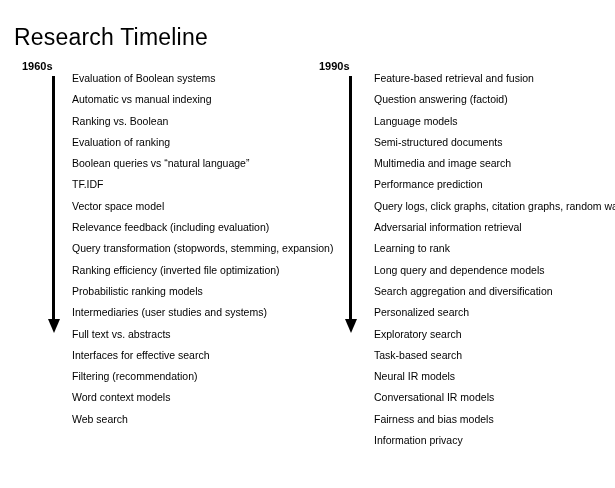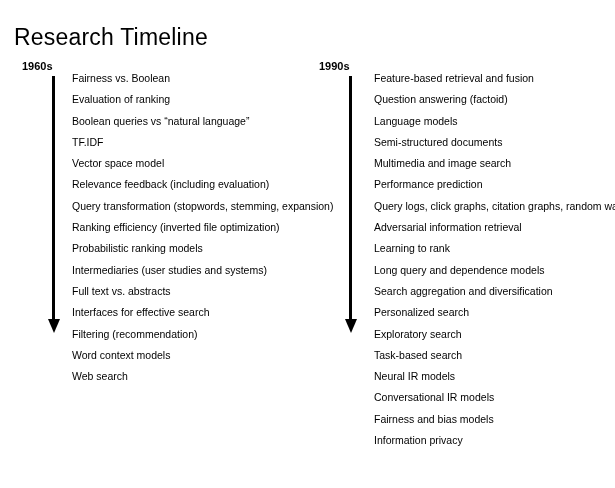--- a/index.html
+++ b/index.html
@@ -92,21 +92,23 @@
 
 <h1 id="page-title">Research Timeline</h1>
 
 <div class="column col-left">
   <div class="decade-label">1960s</div>
   <div class="arrow">
     <div class="shaft"></div>
     <div class="head"></div>
   </div>
   <ul class="items">
-    <li>Fairness vs. Boolean</li>
+    <li>Evaluation of Boolean systems</li>
+    <li>Automatic vs manual indexing</li>
+    <li>Ranking vs. Boolean</li>
     <li>Evaluation of ranking</li>
     <li>Boolean queries vs “natural language”</li>
     <li>TF.IDF</li>
     <li>Vector space model</li>
     <li>Relevance feedback (including evaluation)</li>
     <li>Query transformation (stopwords, stemming, expansion)</li>
     <li>Ranking efficiency (inverted file optimization)</li>
     <li>Probabilistic ranking models</li>
     <li>Intermediaries (user studies and systems)</li>
     <li>Full text vs. abstracts</li>

